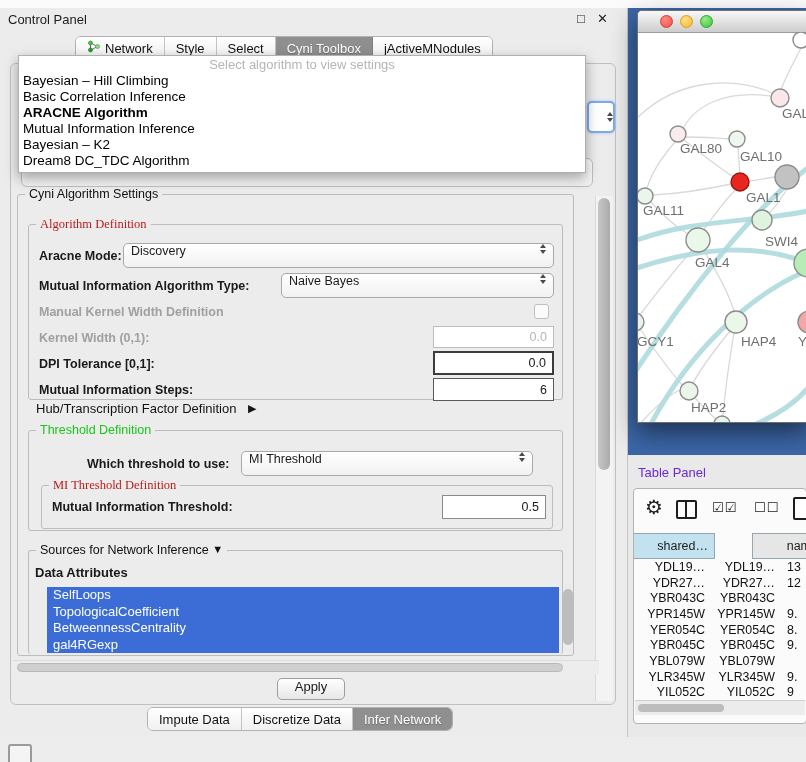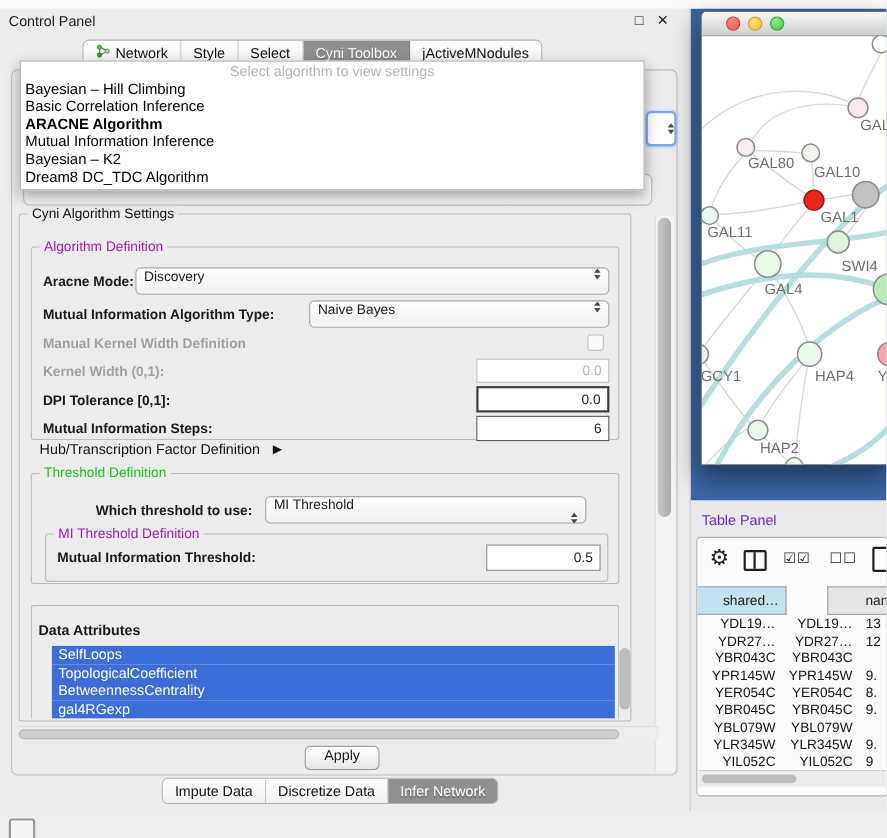--- a/index.html
+++ b/index.html
@@ -40,21 +40,21 @@
 
   .field{position:absolute;box-sizing:border-box;background:#fff;border:1px solid #8a8a8a;font-size:12.5px;display:flex;align-items:center;justify-content:flex-end;padding:0 6px;}
   .field.disabled{border-color:#bdbdbd;color:#b5b5b5;}
   .field.strong{border:2px solid #3c3c3c;}
   .field.med{border:1.5px solid #5a5a5a;}
 
   .cbox{position:absolute;width:13px;height:13px;border:1px solid #bfbfbf;border-radius:3px;background:#fafafa;}
 
   .grp{position:absolute;border:1px solid #bcbcbc;border-radius:3px;box-sizing:border-box;}
   .gt{position:absolute;top:-8px;left:7px;background:#ececec;padding:0 4px;font-size:12.5px;white-space:nowrap;color:#111;}
-  .gt.blue{color:#a21caf;}
+  .gt.blue{color:#b91c1c;font-family:Liberation Serif, serif;}
   .gt.green{color:#17c617;}
 
   .lbl{position:absolute;font-size:12.5px;font-weight:bold;white-space:nowrap;}
   .lbl.dis{color:#a0a0a0;}
 
   .hubrow{position:absolute;font-size:13px;color:#141414;white-space:nowrap;}
   .caret{font-size:11px;position:relative;top:-1px;}
 
   
   .attrlist{position:absolute;overflow:hidden;}
@@ -268,38 +268,42 @@
 
         <div class="hubrow" style="left:18px;top:206px;">
           <span>Hub/Transcription Factor Definition</span>
           <span class="caret" style="margin-left:8px;">▶</span>
         </div>
 
         <div class="grp" style="left:10px;top:235px;width:535px;height:101px;">
           <span class="gt green">Threshold Definition</span>
 
           <div class="lbl" style="left:58px;top:26px;">Which threshold to use:</div>
-          <div class="combo" style="left:212px;top:20px;width:292px;flex-direction:column;">
+          <div class="combo" style="left:212px;top:20px;width:292px;">
             <span>MI Threshold</span>
             <span class="arrows">
                 <i class="up"></i>
                 <i class="dn"></i>
               </span>
           </div>
 
           <div class="grp" style="left:12px;top:54px;width:512px;height:44px;">
             <span class="gt blue">MI Threshold Definition</span>
             <div class="lbl" style="left:10px;top:14px;">Mutual Information Threshold:</div>
             <div class="field" style="left:400px;top:9px;width:104px;height:24px;">
               <span>0.5</span>
             </div>
           </div>
         </div>
 
         <div class="grp" style="left:10px;top:355px;width:535px;height:104px;border-bottom:none;">
+          <span class="gt">
+            <span>Sources for Network Inference</span>
+            <span class="caret">▼</span>
+          </span>
           <div class="lbl" style="left:6px;top:14px;font-size:13px;">Data Attributes</div>
           <div class="attrlist" id="attr-list" style="left:18px;top:36px;width:512px;height:67px;">
               <div class="attr-item">SelfLoops</div>
               <div class="attr-item">TopologicalCoefficient</div>
               <div class="attr-item">BetweennessCentrality</div>
               <div class="attr-item">gal4RGexp</div>
             </div>
           <div class="attr-thumb" style="left:534px;top:38px;"></div>
         </div>
       </div>

